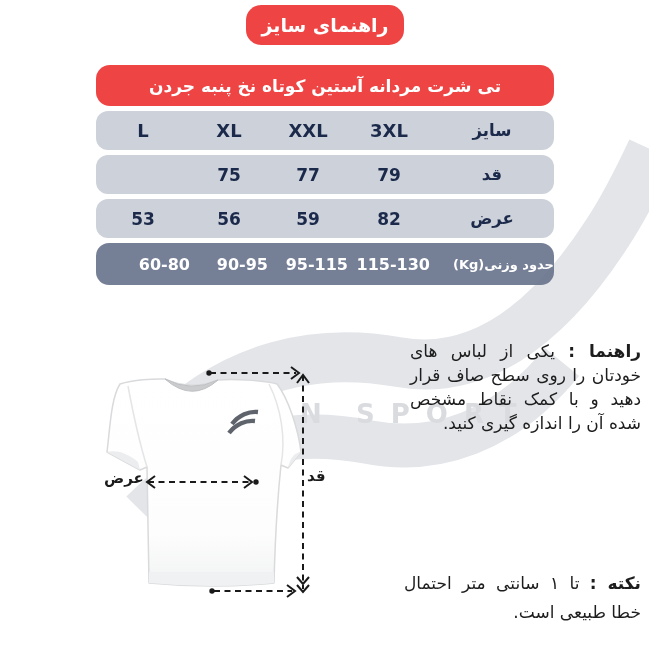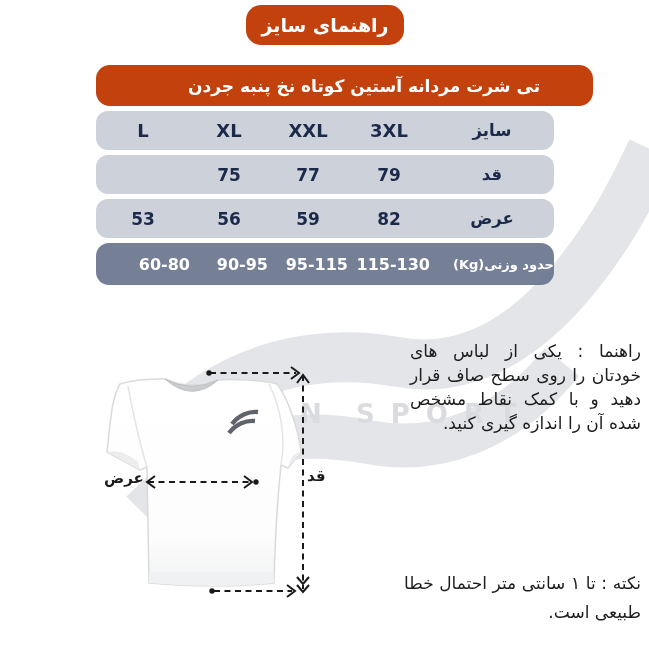--- a/index.html
+++ b/index.html
@@ -10,26 +10,26 @@
   
   .wm-svg{position:absolute;left:0;top:0;z-index:0;}
   .wm-letters{
     position:absolute;top:401px;z-index:0;color:#d9dbdf;
     font-weight:700;font-size:26px;line-height:1;
   }
   .wm-n{left:300px;}
   .wm-sport{left:356px;letter-spacing:16px;}
   
   .pill{
-    position:absolute;background:#c2410c;color:#ffffff;
+    position:absolute;background:#ef4444;color:#ffffff;
     display:flex;align-items:center;justify-content:center;
     z-index:2;font-weight:bold;direction:rtl;
   }
   .pill-title{left:246px;top:5px;width:158px;height:40px;border-radius:15px;font-size:19px;}
-  .pill-product{left:96px;top:65px;width:458px;height:41px;border-radius:14px;font-size:17px;padding-left:39px;}
+  .pill-product{left:96px;top:65px;width:458px;height:41px;border-radius:14px;font-size:17px;}
   
   .size-table{position:absolute;left:96px;top:111px;width:458px;z-index:2;}
   .trow{
     display:grid;grid-template-columns:124px 82px 80px 78px 94px;
     direction:rtl;align-items:center;height:39px;margin-bottom:5px;
     background:rgba(197,202,211,0.87);border-radius:12px;
     color:#1b2a4b;font-weight:bold;
   }
   .trow.dark{background:rgba(106,117,141,0.93);color:#ffffff;height:42px;border-radius:13px;}
   .tcell{text-align:center;font-size:17px;}
@@ -46,21 +46,21 @@
   }
   .lbl-length{left:307px;top:469px;}
   .lbl-width{left:104px;top:471px;}
   
   .guide-block,.note-block{
     position:absolute;right:8px;z-index:2;direction:rtl;
     color:#1d1d1d;text-align:justify;
   }
   .guide-block{top:322px;width:231px;font-size:17px;line-height:1.42;}
   .note-block{top:552px;width:237px;font-size:17px;line-height:1.7;}
-  .guide-block b,.note-block b{font-weight:normal;}
+  .guide-block b,.note-block b{font-weight:bold;}
 </style>
 </head>
 <body>
 
 <svg class="wm-svg" width="649" height="649" viewBox="0 0 649 649">
   <g fill="none" stroke="#e3e5e9">
     <path d="M160 438 C235 362 320 348 398 362 C475 376 545 330 608 232 C625 206 638 180 652 150" stroke-width="50"></path>
     <path d="M142 512 C215 438 295 428 368 442 C436 455 505 432 562 362" stroke-width="44"></path>
   </g>
 </svg>

